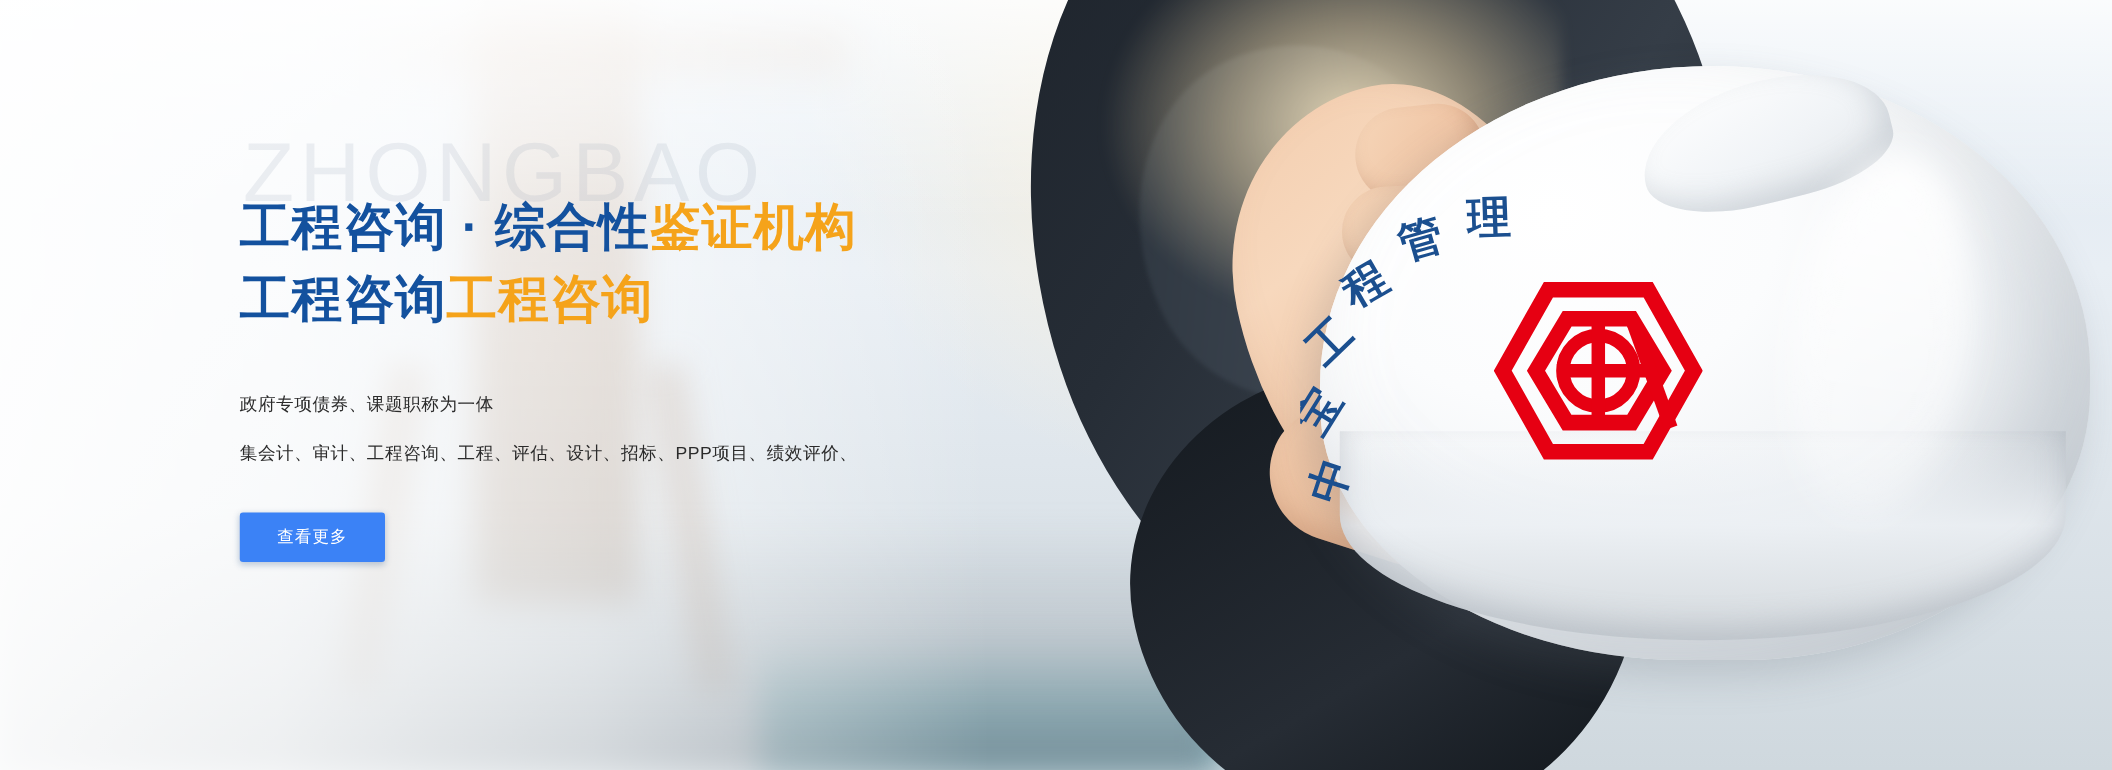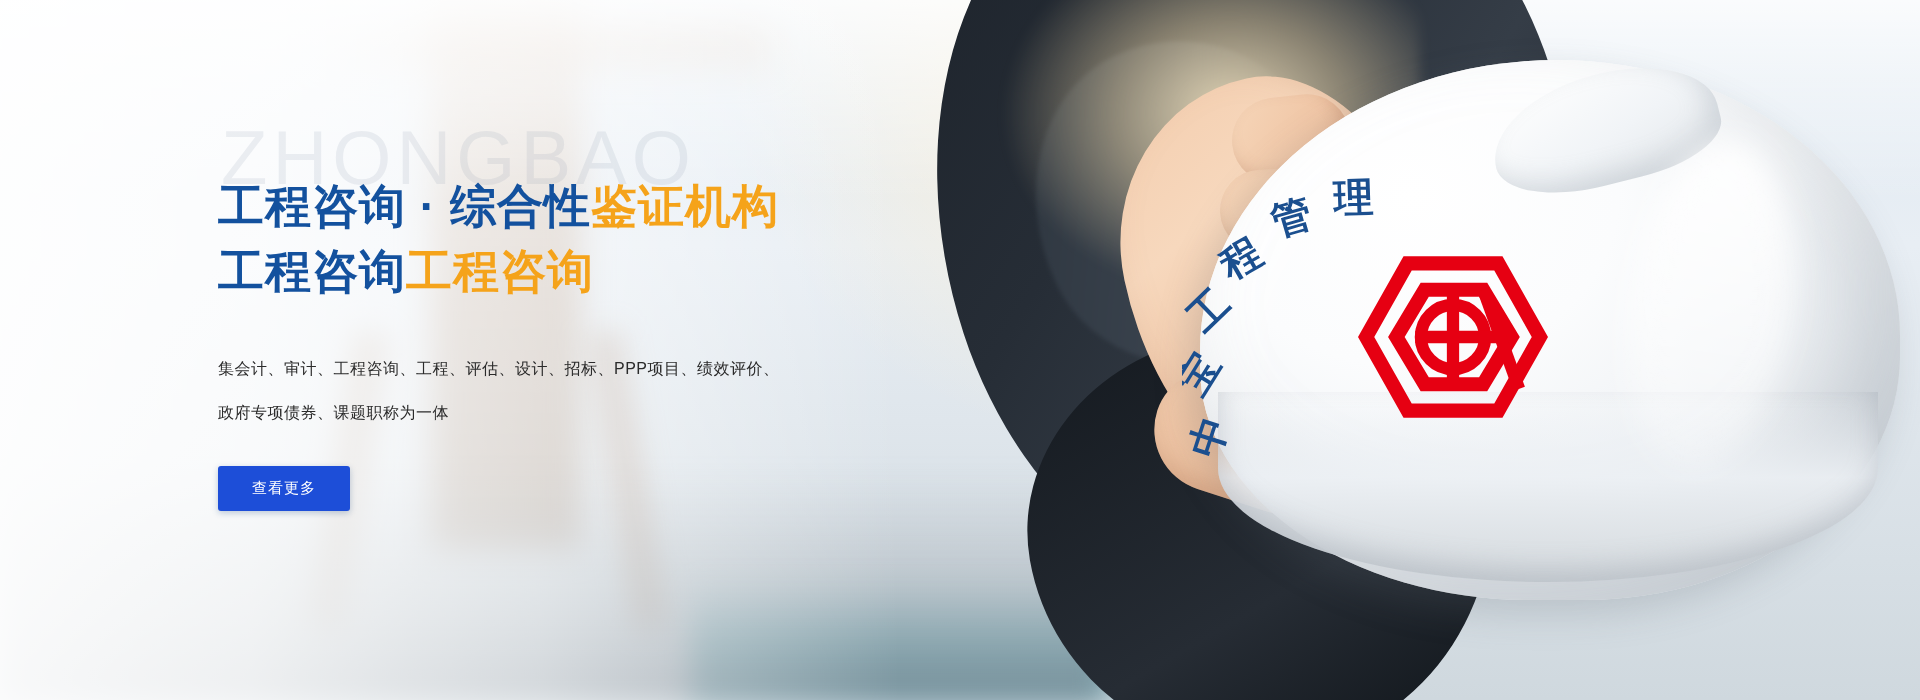--- a/index.html
+++ b/index.html
@@ -268,21 +268,21 @@
     color: #2b2b2b;
     letter-spacing: 0.5px;
   }
   .subtitle div { white-space: nowrap; }
 
   .cta {
     position: relative;
     display: inline-block;
     margin-top: 30px;
     padding: 13px 34px;
-    background: #1d4ed8;
+    background: #3b82f6;
     color: #ffffff;
     font-size: 15px;
     letter-spacing: 1px;
     border: none;
     border-radius: 3px;
     cursor: pointer;
     box-shadow: 0 2px 6px rgba(10,60,120,0.25);
   }
 </style>
 </head>
@@ -355,20 +355,20 @@
     <h1 class="headline">
       <span>
         <span>工程咨询 · 综合性</span><span class="accent">鉴证机构</span>
       </span><br>
       <span>
         <span>工程咨询</span><span class="accent">工程咨询</span>
       </span>
     </h1>
 
     <div class="subtitle">
+      <div>政府专项债券、课题职称为一体</div>
       <div>集会计、审计、工程咨询、工程、评估、设计、招标、PPP项目、绩效评价、</div>
-      <div>政府专项债券、课题职称为一体</div>
     </div>
 
     <button class="cta">查看更多</button>
   </div>
 
 </div>
 
 </body></html>

